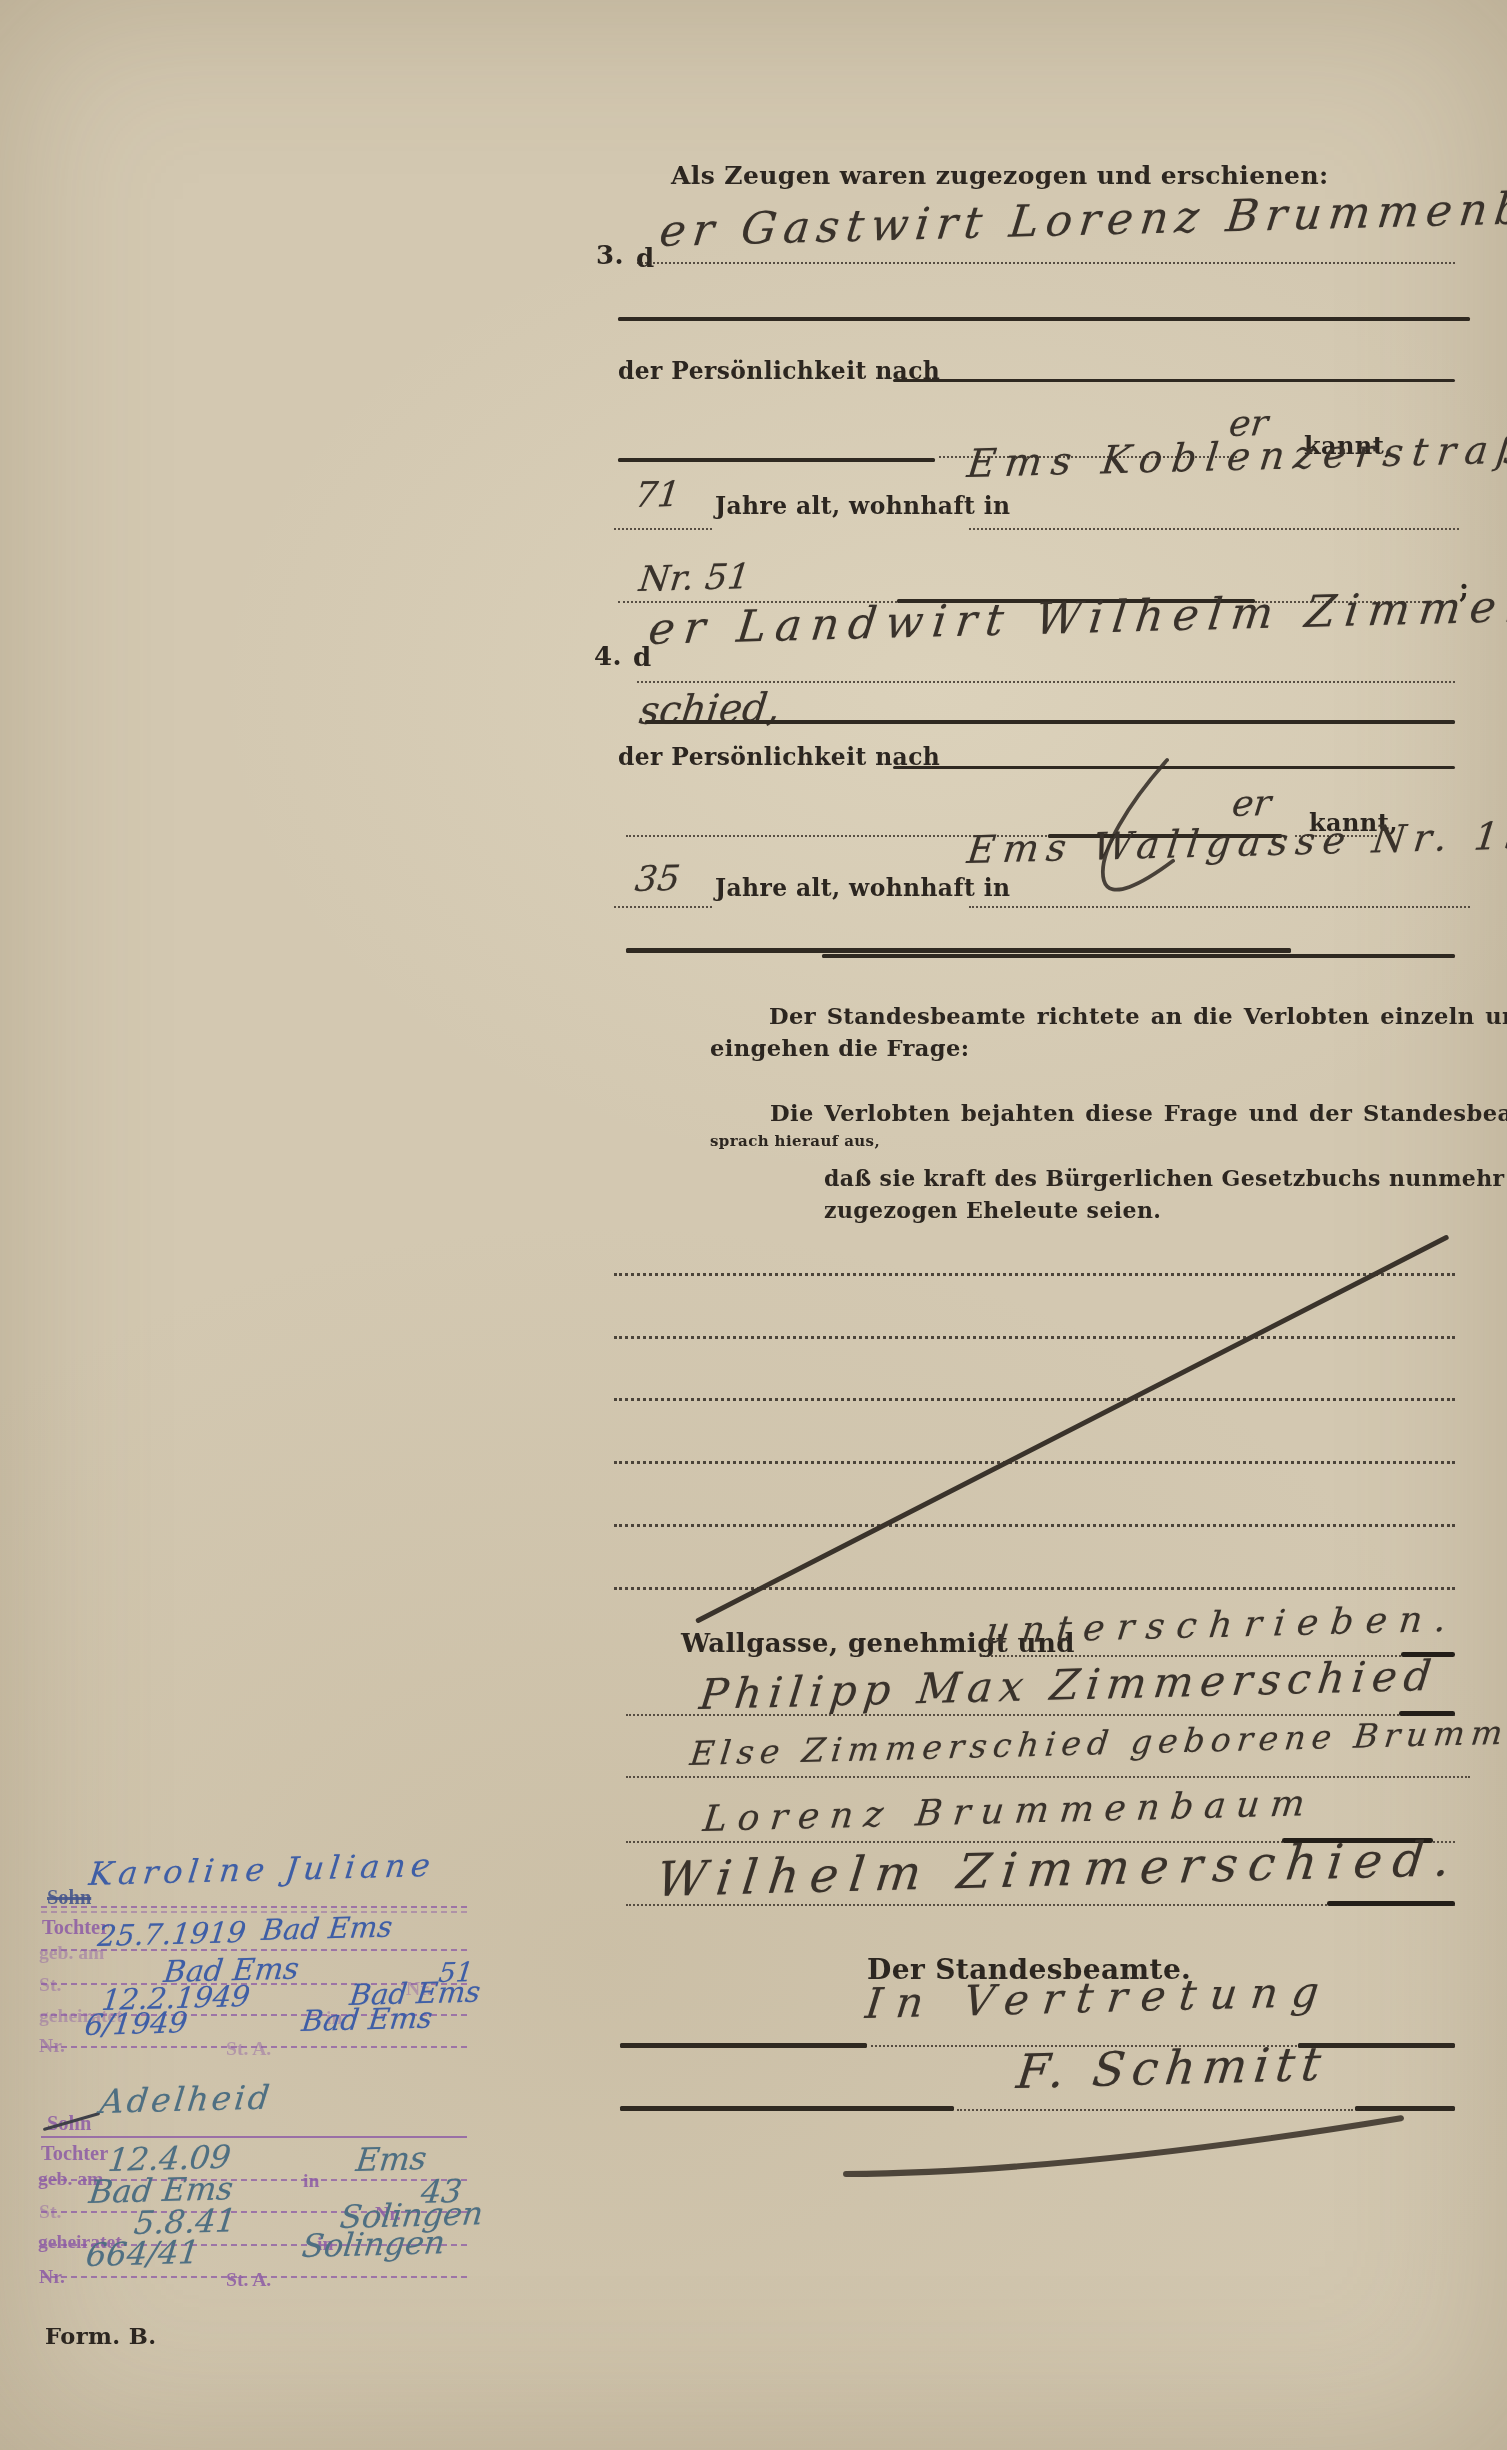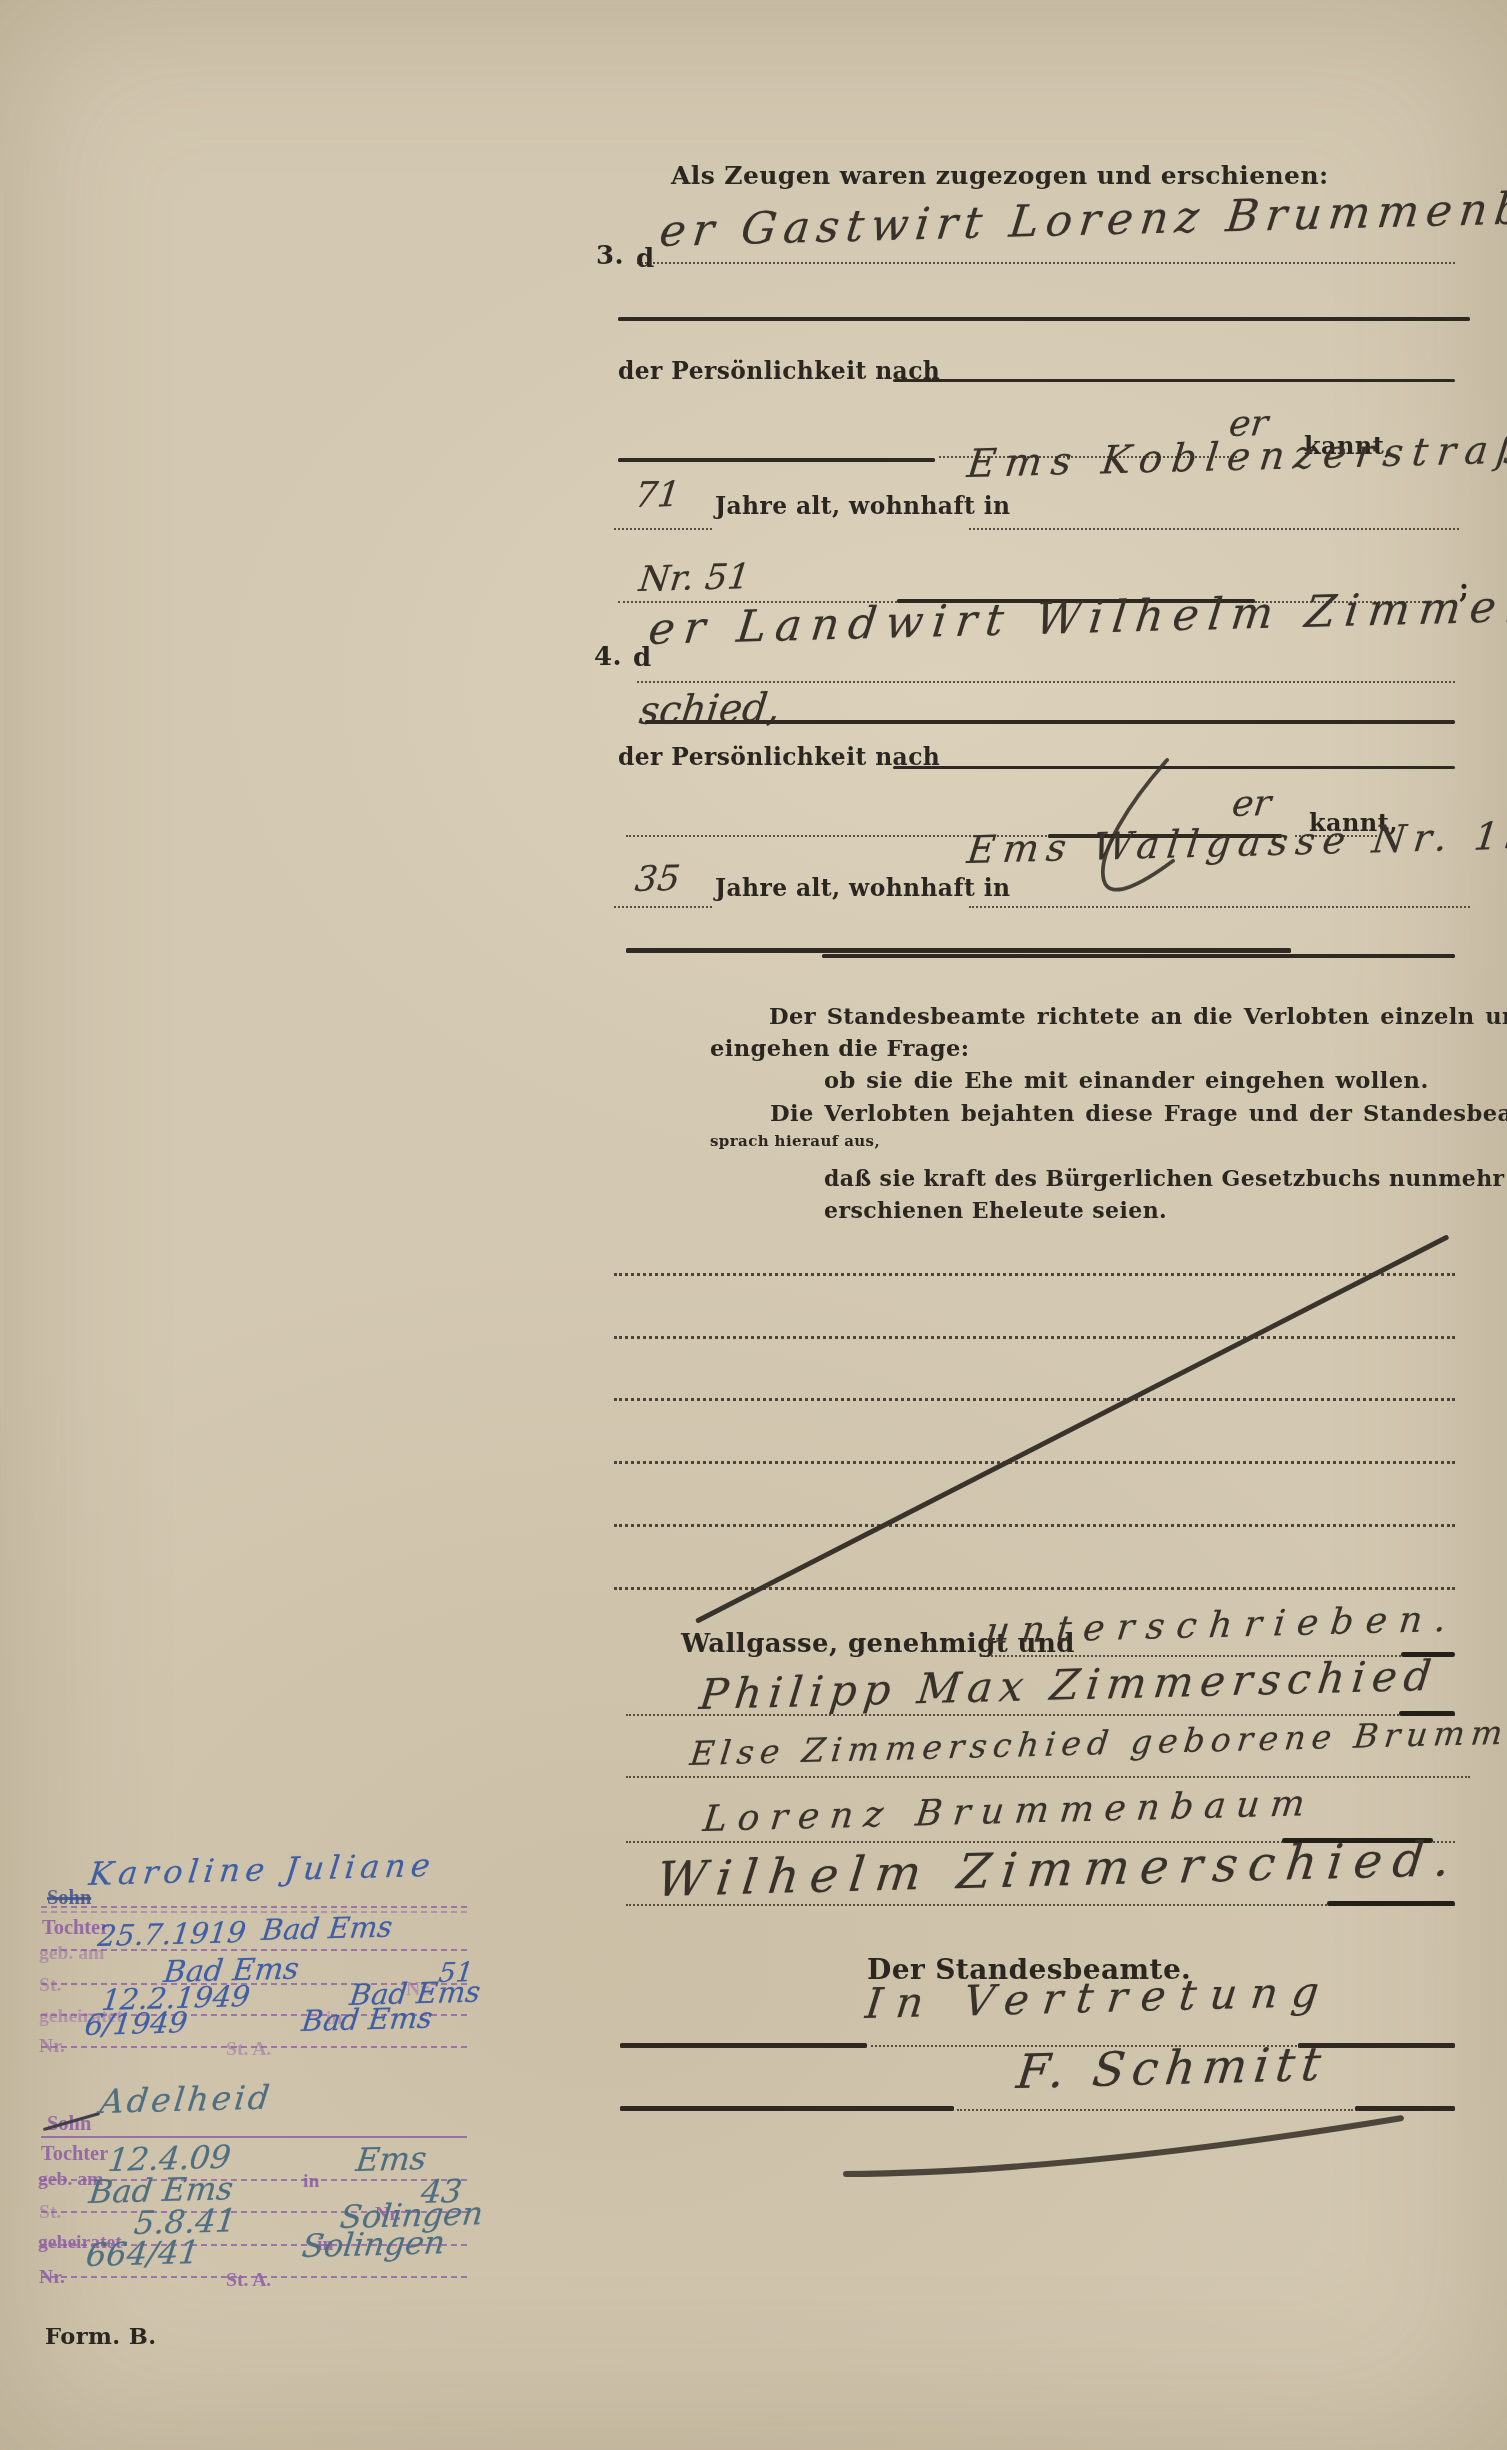--- a/index.html
+++ b/index.html
@@ -113,25 +113,24 @@
   <div class="abs printed" style="left:715px;top:874px;font-size:23.4px;">Jahre alt, wohnhaft in</div>
   <div class="abs hw" style="left:965px;top:828px;font-size:38px;letter-spacing:7.5px;">Ems Wallgasse Nr. 13.</div>
   <div class="abs dotted" style="left:614px;top:906px;width:98px;"></div>
   <div class="abs dotted" style="left:969px;top:906px;width:501px;"></div>
 
   <div class="abs solid" style="left:626px;top:948px;width:665px;height:4.5px;"></div>
   <div class="abs solid" style="left:822px;top:954px;width:633px;height:3.8px;"></div>
 
   <div class="abs printed" style="left:769px;top:1003px;font-size:22.6px;word-spacing:2.3px;">Der Standesbeamte richtete an die Verlobten einzeln und nach</div>
   <div class="abs printed" style="left:710px;top:1035px;font-size:22.6px;">eingehen die Frage:</div>
-  <div class="abs printed" style="left:824px;top:1067px;font-size:22.6px;word-spacing:2.3px;">ob sie die Ehe mit einander eingehen wollen.</div>
   <div class="abs printed" style="left:770px;top:1100px;font-size:22.6px;word-spacing:2.3px;">Die Verlobten bejahten diese Frage und der Standesbeamte</div>
   <div class="abs printed" style="left:710px;top:1132px;font-size:15px;">sprach hierauf aus,</div>
   <div class="abs printed" style="left:824px;top:1165px;font-size:22px;">daß sie kraft des Bürgerlichen Gesetzbuchs nunmehr rechtmäßig</div>
-  <div class="abs printed" style="left:824px;top:1197px;font-size:22px;">erschienen Eheleute seien.</div>
+  <div class="abs printed" style="left:824px;top:1197px;font-size:22px;">zugezogen Eheleute seien.</div>
 
   <div class="abs dotted-big" style="left:614px;top:1273px;width:841px;"></div>
   <div class="abs dotted-big" style="left:614px;top:1336px;width:841px;"></div>
   <div class="abs dotted-big" style="left:614px;top:1398px;width:841px;"></div>
   <div class="abs dotted-big" style="left:614px;top:1461px;width:841px;"></div>
   <div class="abs dotted-big" style="left:614px;top:1524px;width:841px;"></div>
   <div class="abs dotted-big" style="left:614px;top:1587px;width:841px;"></div>
   <div class="abs" style="left:696px;top:1619px;width:845px;height:4.5px;background:#3a332b;border-radius:2.3px;transform:rotate(-27.1deg);transform-origin:0 50%;"></div>
 
   <div class="abs printed" style="left:681px;top:1628px;font-size:26px;">Wallgasse, genehmigt und</div>

